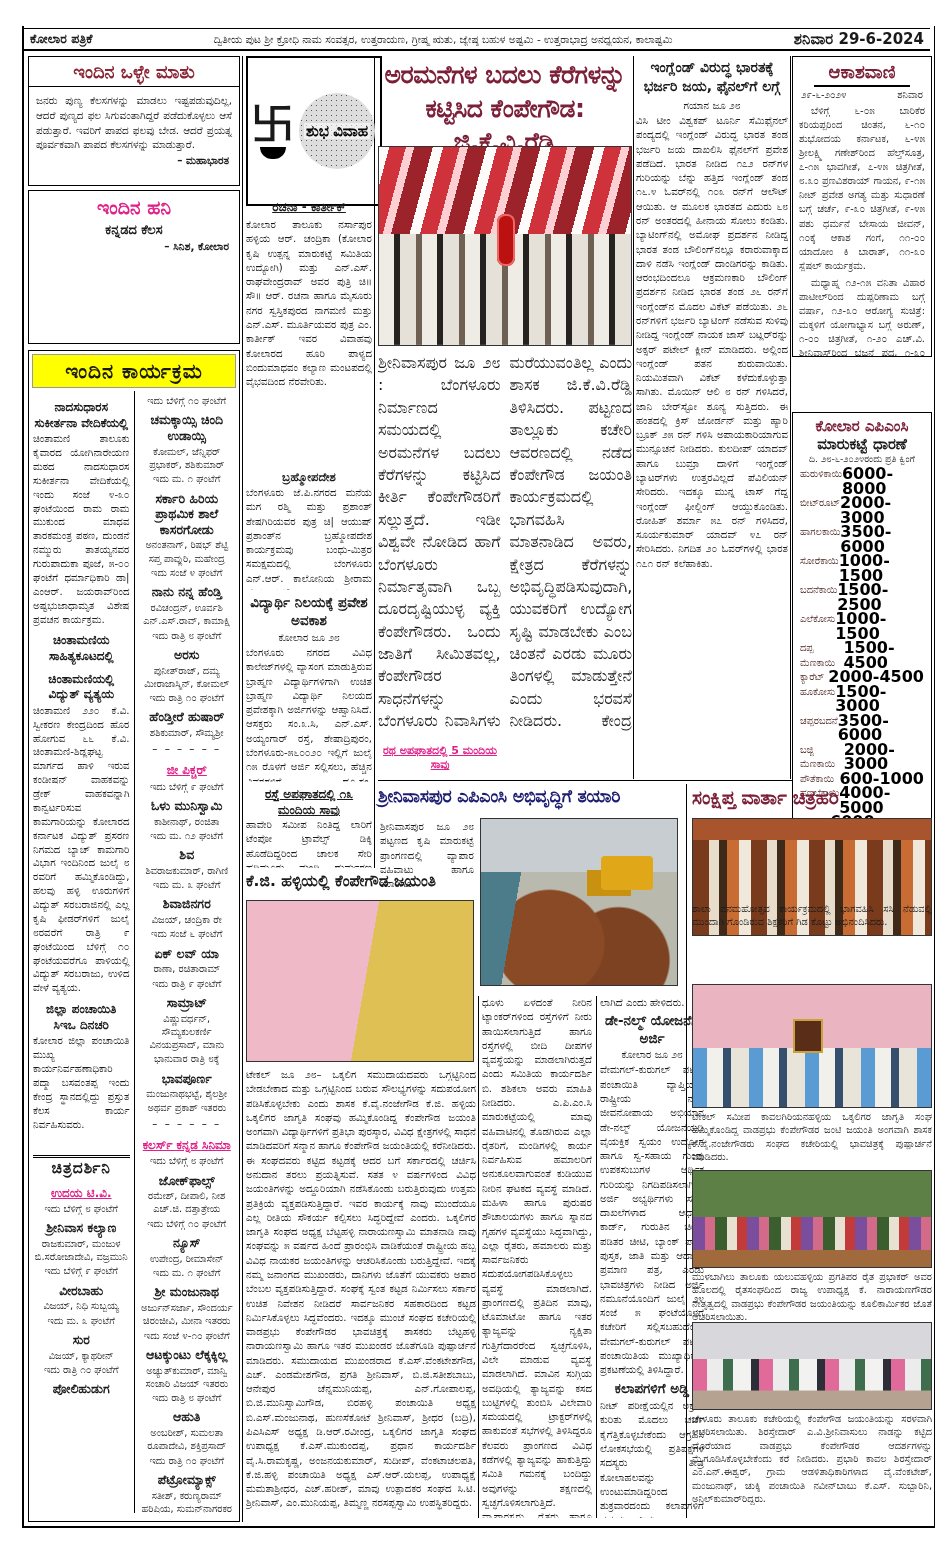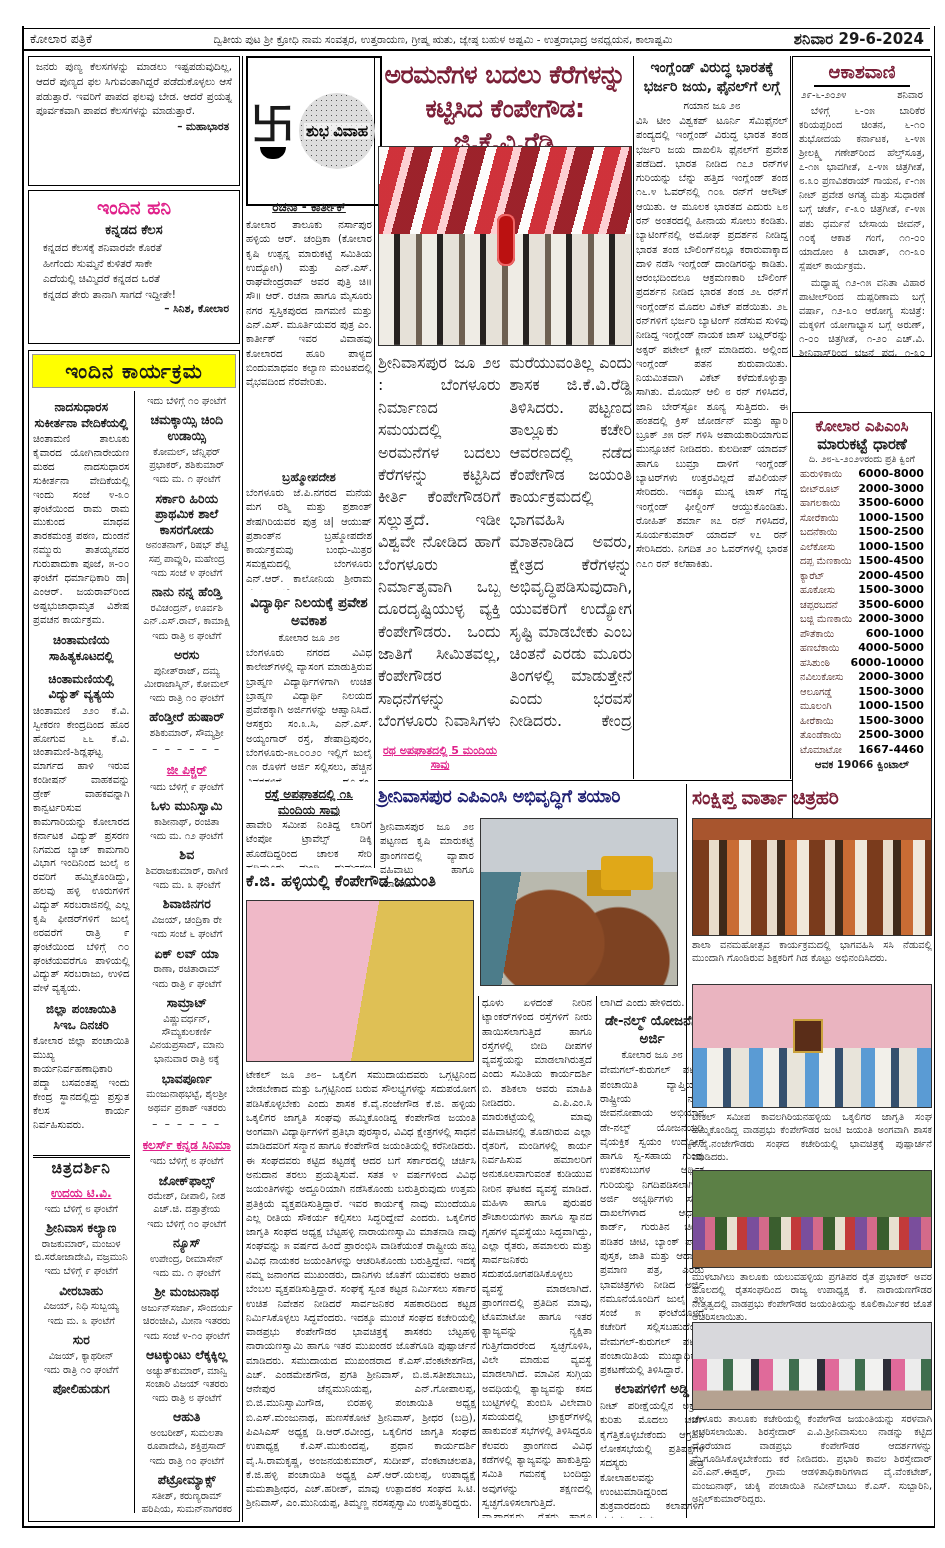--- a/index.html
+++ b/index.html
@@ -8,21 +8,21 @@
   .abs{position:absolute;}
   .box{border:1px solid #000;box-sizing:border-box;overflow:hidden;background:#fff;}
   .j{text-align:justify;}
   .c{text-align:center;}
   .vr{position:absolute;width:1px;background:#000;}
   .hr{position:absolute;height:1px;background:#000;}
   .frame{position:absolute;left:22px;top:26px;width:910px;height:1500px;border-left:2px solid #000;border-right:1px solid #000;border-bottom:2px solid #000;pointer-events:none;}
   
   .topbar{left:24px;top:28px;width:906px;height:23px;border-top:1px solid #000;border-bottom:2px solid #000;
           display:flex;align-items:center;justify-content:space-between;padding:0 6px;box-sizing:border-box;background:#fff;}
-  .tb-brand{font-weight:normal;font-size:12.5px;white-space:nowrap;}
+  .tb-brand{font-weight:bold;font-size:12.5px;white-space:nowrap;}
   .tb-mid{font-size:10.5px;white-space:nowrap;overflow:hidden;margin:0 10px;}
   .tb-date{font-weight:bold;font-size:15px;white-space:nowrap;}
   
   .gw-title{color:#8b2635;font-weight:bold;font-size:18px;padding-top:4px;border-bottom:1px solid #000;padding-bottom:3px;margin:0 0 4px 0;}
   .gw-body{font-size:10.4px;line-height:1.42;padding:2px 7px;}
   .credit{font-weight:bold;font-size:10.5px;text-align:right;padding-right:10px;}
   .hani-title{color:#e0218a;font-weight:bold;font-size:19px;padding-top:5px;}
   .hani-sub{font-weight:bold;font-size:13px;margin:3px 0 2px;}
   .hani-line{font-size:10.4px;line-height:1.5;padding-left:14px;text-align:left;}
   .prog-head{background:#ffff00;margin:3px;font-weight:bold;font-size:20px;text-align:center;padding:4px 0;letter-spacing:1px;border:1px solid #999;}
@@ -58,21 +58,21 @@
   .cr-hl{font-weight:bold;font-size:14px;text-align:center;line-height:1.35;}
   
   .radio-title{color:#7b2038;font-weight:bold;font-size:18px;text-align:center;border-bottom:2px solid #000;width:70%;margin:4px auto 2px;padding-bottom:2px;}
   .radio-date{display:flex;justify-content:space-between;font-size:9.8px;padding:0 8px;}
   .rp{font-size:9.9px;line-height:1.42;text-align:justify;margin:3px 6px;text-indent:12px;}
   .apmc-t1{color:#7b2038;font-weight:bold;font-size:15px;text-align:center;margin-top:4px;}
   .apmc-t2{font-weight:bold;font-size:15px;text-align:center;}
   .apmc-date{font-size:9.3px;text-align:center;margin-bottom:2px;}
   .trow{display:flex;justify-content:space-between;padding:0 7px;line-height:14.5px;}
   .tname{font-size:9.8px;color:#4a2520;}
-  .tval{font-we ight:bold;font-size:11px;font-weight:bold;color:#000;}
+  .tval{font-we ight:bold;font-size:16px;font-weight:bold;color:#000;}
   .apmc-foot{text-align:center;font-weight:bold;font-size:10.5px;margin-top:1px;}
   
   .apmc-hl{color:#1c1c70;font-weight:bold;font-size:17.5px;white-space:nowrap;letter-spacing:-0.3px;}
   .brief-hl{color:#7b2038;font-weight:bold;font-size:19px;white-space:nowrap;letter-spacing:-0.3px;}
   .kg-hl{font-weight:bold;font-size:15.5px;white-space:nowrap;}
   .cap{font-size:9.8px;line-height:1.36;text-align:justify;}
   .flow p{margin:0 0 2px;}
   
   .ph{position:absolute;border:1px solid #333;overflow:hidden;box-sizing:border-box;}
   .ph-main{background:
@@ -113,33 +113,28 @@
   <div class="vr" style="left:242px;top:56px;height:1466px"></div>
   <div class="vr" style="left:374px;top:56px;height:812px"></div>
   <div class="vr" style="left:633px;top:56px;height:723px"></div>
   <div class="vr" style="left:790px;top:56px;height:723px"></div>
   <div class="hr" style="left:378px;top:780px;width:554px"></div>
   <div class="vr" style="left:478px;top:996px;height:522px"></div>
   <div class="vr" style="left:596px;top:996px;height:522px"></div>
   <div class="vr" style="left:686px;top:784px;height:734px"></div>
 
   <div class="abs box c" style="left:28px;top:56px;width:212px;height:130px">
+    <div class="gw-title">ಇಂದಿನ ಒಳ್ಳೇ ಮಾತು</div>
     <div class="gw-body j">ಜನರು ಪುಣ್ಯ ಕೆಲಸಗಳನ್ನು ಮಾಡಲು ಇಷ್ಟಪಡುವುದಿಲ್ಲ, ಆದರೆ ಪುಣ್ಯದ ಫಲ ಸಿಗುವಂತಾಗಿದ್ದರೆ ಪಡೆದುಕೊಳ್ಳಲು ಆಸೆ ಪಡುತ್ತಾರೆ. ಇವರಿಗೆ ಪಾಪದ ಫಲವು ಬೇಡ. ಆದರೆ ಪ್ರಯತ್ನ ಪೂರ್ವಕವಾಗಿ ಪಾಪದ ಕೆಲಸಗಳನ್ನು ಮಾಡುತ್ತಾರೆ.</div>
     <div class="credit">– ಮಹಾಭಾರತ</div>
   </div>
 
   <div class="abs box c" style="left:28px;top:190px;width:212px;height:154px">
     <div class="hani-title">ಇಂದಿನ ಹನಿ</div>
     <div class="hani-sub">ಕನ್ನಡದ ಕೆಲಸ</div>
-    <div>
-        <div class="hani-line">ಕನ್ನಡದ ಕೆಲಸಕ್ಕೆ ಶನಿವಾರವೇ ಕೊರತೆ</div>
-        <div class="hani-line">ಹೀಗೆಂದು ಸುಮ್ಮನೆ ಕುಳಿತರೆ ಸಾಕೇ</div>
-        <div class="hani-line">ಎದೆಯಲ್ಲಿ ಚಿಮ್ಮಿದರೆ ಕನ್ನಡದ ಒರತೆ</div>
-        <div class="hani-line">ಕನ್ನಡದ ತೇರು ತಾನಾಗಿ ಸಾಗದೆ ಇದ್ದೀತೇ!</div>
-      </div>
     <div class="credit">– ಸಿನಿಶ, ಕೋಲಾರ</div>
   </div>
 
   <div class="abs box" style="left:28px;top:350px;width:212px;height:1172px">
     <div class="prog-head">ಇಂದಿನ ಕಾರ್ಯಕ್ರಮ</div>
     <div class="prog-cols">
       <div class="prog-col">
           <div class="pi" data-t="head">ನಾದಸುಧಾರಸ ಸುಕೀರ್ತನಾ ವೇದಿಕೆಯಲ್ಲಿ</div>
           <div class="pi" data-t="text">ಚಿಂತಾಮಣಿ ತಾಲೂಕು ಕೈವಾರದ ಯೋಗಿನಾರೇಯಣ ಮಠದ ನಾದಸುಧಾರಸ ಸುಕೀರ್ತನಾ ವೇದಿಕೆಯಲ್ಲಿ ಇಂದು ಸಂಜೆ ೪-೩೦ ಘಂಟೆಯಿಂದ ರಾಮ ರಾಮ ಮುಕುಂದ ಮಾಧವ ತಾರಕಮಂತ್ರ ಪಠಣ, ದುಂಡನೆ ನಮ್ಮುರು ತಾತಯ್ಯನವರ ಗುರುಪಾದುಕಾ ಪೂಜೆ, ೫-೦೦ ಘಂಟೆಗೆ ಧರ್ಮಾಧಿಕಾರಿ ಡಾ| ಎಂಆರ್. ಜಯರಾವ್‌ರಿಂದ ಅಷ್ಟಭುಜಾಧಾಮೃತ ವಿಶೇಷ ಪ್ರವಚನ ಕಾರ್ಯಕ್ರಮ.</div>
           <div class="pi" data-t="head">ಚಿಂತಾಮಣಿಯ ಸಾಹಿತ್ಯಕೂಟದಲ್ಲಿ</div>
@@ -375,21 +370,21 @@
     <p class="small j">ಲಾಗಿದೆ ಎಂದು ಹೇಳಿದರು.</p>
     <p class="head2">ಡೇ-ನಲ್ಮ್ ಯೋಜನೆಗೆ ಅರ್ಜಿ</p>
     <p class="dateline">ಕೋಲಾರ ಜೂ ೨೮</p>
     <p class="small j">ವೇಮಗಲ್-ಕುರುಗಲ್ ಪಟ್ಟಣ ಪಂಚಾಯಿತಿ ವ್ಯಾಪ್ತಿಯಲ್ಲಿ ರಾಷ್ಟ್ರೀಯ ನಗರ ಜೀವನೋಪಾಯ ಅಭಿಯಾನ ಡೇ-ನಲ್ಮ್ ಯೋಜನೆಯಡಿ ವೈಯಕ್ತಿಕ ಸ್ವಯಂ ಉದ್ಯೋಗ ಹಾಗೂ ಸ್ವ-ಸಹಾಯ ಗುಂಪು ಉಪಕಸುಬುಗಳ ಆರ್ಥಿಕ ಗುರಿಯನ್ನು ನಿಗದಿಪಡಿಸಲಾಗಿದೆ. ಅರ್ಜಿ ಅಭ್ಯರ್ಥಿಗಳು ಸೂಕ್ತ ದಾಖಲೆಗಳಾದ ಆಧಾರ್ ಕಾರ್ಡ್, ಗುರುತಿನ ಚೀಟಿ, ಪಡಿತರ ಚೀಟಿ, ಬ್ಯಾಂಕ್ ಪಾಸ್ ಪುಸ್ತಕ, ಜಾತಿ ಮತ್ತು ಆದಾಯ ಪ್ರಮಾಣ ಪತ್ರ, ಎರಡು ಭಾವಚಿತ್ರಗಳು ನೀಡಿದ ಅರ್ಜಿ ನಮೂನೆಯೊಂದಿಗೆ ಜುಲೈ ೨೪ ಸಂಜೆ ೫ ಘಂಟೆಯೊಳಗೆ ಕಚೇರಿಗೆ ಸಲ್ಲಿಸಬಹುದೆಂದು ವೇಮಗಲ್-ಕುರುಗಲ್ ಪಟ್ಟಣ ಪಂಚಾಯಿತಿಯ ಮುಖ್ಯಾಧಿಕಾರಿ ಪ್ರಕಟಣೆಯಲ್ಲಿ ತಿಳಿಸಿದ್ದಾರೆ.</p>
     <p class="head2">ಕಲಾಪಗಳಿಗೆ ಅಡ್ಡಿ</p>
     <p class="small j">ನೀಟ್ ಪರೀಕ್ಷೆಯಲ್ಲಿನ ಅಕ್ರಮ ಕುರಿತು ಮೊದಲು ಚರ್ಚೆ ಕೈಗೆತ್ತಿಕೊಳ್ಳಬೇಕೆಂದು ಆಗ್ರಹಿಸಿ ಲೋಕಸಭೆಯಲ್ಲಿ ಪ್ರತಿಪಕ್ಷಗಳ ಸದಸ್ಯರು ತೀವ್ರ ಕೋಲಾಹಲವನ್ನು ಉಂಟುಮಾಡಿದ್ದರಿಂದ ಶುಕ್ರವಾರದಂದು ಕಲಾಪಗಳಿಗೆ ವ್ಯತ್ಯಯವಾಯಿತು.</p>
   </div>
 
   <div class="abs brief-hl" style="left:692px;top:786px;width:240px">ಸಂಕ್ಷಿಪ್ತ ವಾರ್ತಾ ಚಿತ್ರಹರಿ</div>
   <div class="ph ph-sap" style="left:692px;top:818px;width:240px;height:118px"></div>
-  <div class="abs cap" style="left:692px;top:938px;width:240px;height:44px;overflow:hidden">ಶಾಲಾ ವನಮಹೋತ್ಸವ ಕಾರ್ಯಕ್ರಮದಲ್ಲಿ ಭಾಗವಹಿಸಿ ಸಸಿ ನೆಡುವಲ್ಲಿ ಮುಂದಾಗಿ ಗೊಂಡಿರುವ ಶಿಕ್ಷಕರಿಗೆ ಗಿಡ ಕೊಟ್ಟು ಅಭಿನಂದಿಸಿದರು.</div>
+  <div class="abs cap" style="left:692px;top:902px;width:240px;height:44px;overflow:hidden">ಶಾಲಾ ವನಮಹೋತ್ಸವ ಕಾರ್ಯಕ್ರಮದಲ್ಲಿ ಭಾಗವಹಿಸಿ ಸಸಿ ನೆಡುವಲ್ಲಿ ಮುಂದಾಗಿ ಗೊಂಡಿರುವ ಶಿಕ್ಷಕರಿಗೆ ಗಿಡ ಕೊಟ್ಟು ಅಭಿನಂದಿಸಿದರು.</div>
   <div class="ph ph-pooja" style="left:692px;top:984px;width:240px;height:124px">
     <span class="portrait"></span>
   </div>
   <div class="abs cap" style="left:692px;top:1110px;width:240px;height:58px;overflow:hidden">ಟೇಕಲ್ ಸಮೀಪ ಕಾವಲಗಿರಿಯನಹಳ್ಳಿಯ ಒಕ್ಕಲಿಗರ ಜಾಗೃತಿ ಸಂಘ ಹಮ್ಮಿಕೊಂಡಿದ್ದ ವಾಡಪ್ರಭು ಕೆಂಪೇಗೌಡರ ಜಂಟಿ ಜಯಂತಿ ಅಂಗವಾಗಿ ಶಾಸಕ ಕೆ.ವೈ.ನಂಜೇಗೌಡರು ಸಂಘದ ಕಚೇರಿಯಲ್ಲಿ ಭಾವಚಿತ್ರಕ್ಕೆ ಪುಷ್ಪಾರ್ಚನೆ ಮಾಡಿದರು.</div>
   <div class="ph ph-farm" style="left:692px;top:1170px;width:240px;height:98px"></div>
   <div class="abs cap" style="left:692px;top:1270px;width:240px;height:50px;overflow:hidden">ಮುಳಬಾಗಿಲು ತಾಲೂಕು ಯಲುವಹಳ್ಳಿಯ ಪ್ರಗತಿಪರ ರೈತ ಪ್ರಭಾಕರ್ ಅವರ ಹೊಲದಲ್ಲಿ ರೈತಸಂಘದಿಂದ ರಾಜ್ಯ ಉಪಾಧ್ಯಕ್ಷ ಕೆ. ನಾರಾಯಣಗೌಡರ ನೇತೃತ್ವದಲ್ಲಿ ವಾಡಪ್ರಭು ಕೆಂಪೇಗೌಡರ ಜಯಂತಿಯನ್ನು ಕೂಲಿಕಾರ್ಮಿಕರ ಜೊತೆ ಆಚರಿಸಲಾಯಿತು.</div>
   <div class="ph ph-hall" style="left:692px;top:1322px;width:240px;height:88px"></div>
   <div class="abs cap" style="left:692px;top:1412px;width:240px;height:104px;overflow:hidden">ಚೇಳೂರು ತಾಲೂಕು ಕಚೇರಿಯಲ್ಲಿ ಕೆಂಪೇಗೌಡ ಜಯಂತಿಯನ್ನು ಸರಳವಾಗಿ ಆಚರಿಸಲಾಯಿತು. ಶಿರಸ್ತೇದಾರ್ ಎ.ವಿ.ಶ್ರೀನಿವಾಸುಲು ನಾಡನ್ನು ಕಟ್ಟಿದ ದೊರೆಯಾದ ವಾಡಪ್ರಭು ಕೆಂಪೇಗೌಡರ ಆದರ್ಶಗಳನ್ನು ಮೈಗೂಡಿಸಿಕೊಳ್ಳಬೇಕೆಂದು ಕರೆ ನೀಡಿದರು. ಪ್ರಭಾರಿ ಕಾವಲ ಶಿರಸ್ತೇದಾರ್ ಎಂ.ಎನ್.ಈಶ್ವರ್, ಗ್ರಾಮ ಆಡಳಿತಾಧಿಕಾರಿಗಳಾದ ವೈ.ವೆಂಕಟೇಶ್, ಮಂಜುನಾಥ್, ಚುಕ್ಕಿ ಪಂಚಾಯಿತಿ ನವೀನ್‌ಬಾಬು ಕೆ.ಎಸ್. ಸುಬ್ಬಾರಿನಿ, ಅನಿಲ್‌ಕುಮಾರ್‌ರಿದ್ದರು.</div>
 </div>
 

